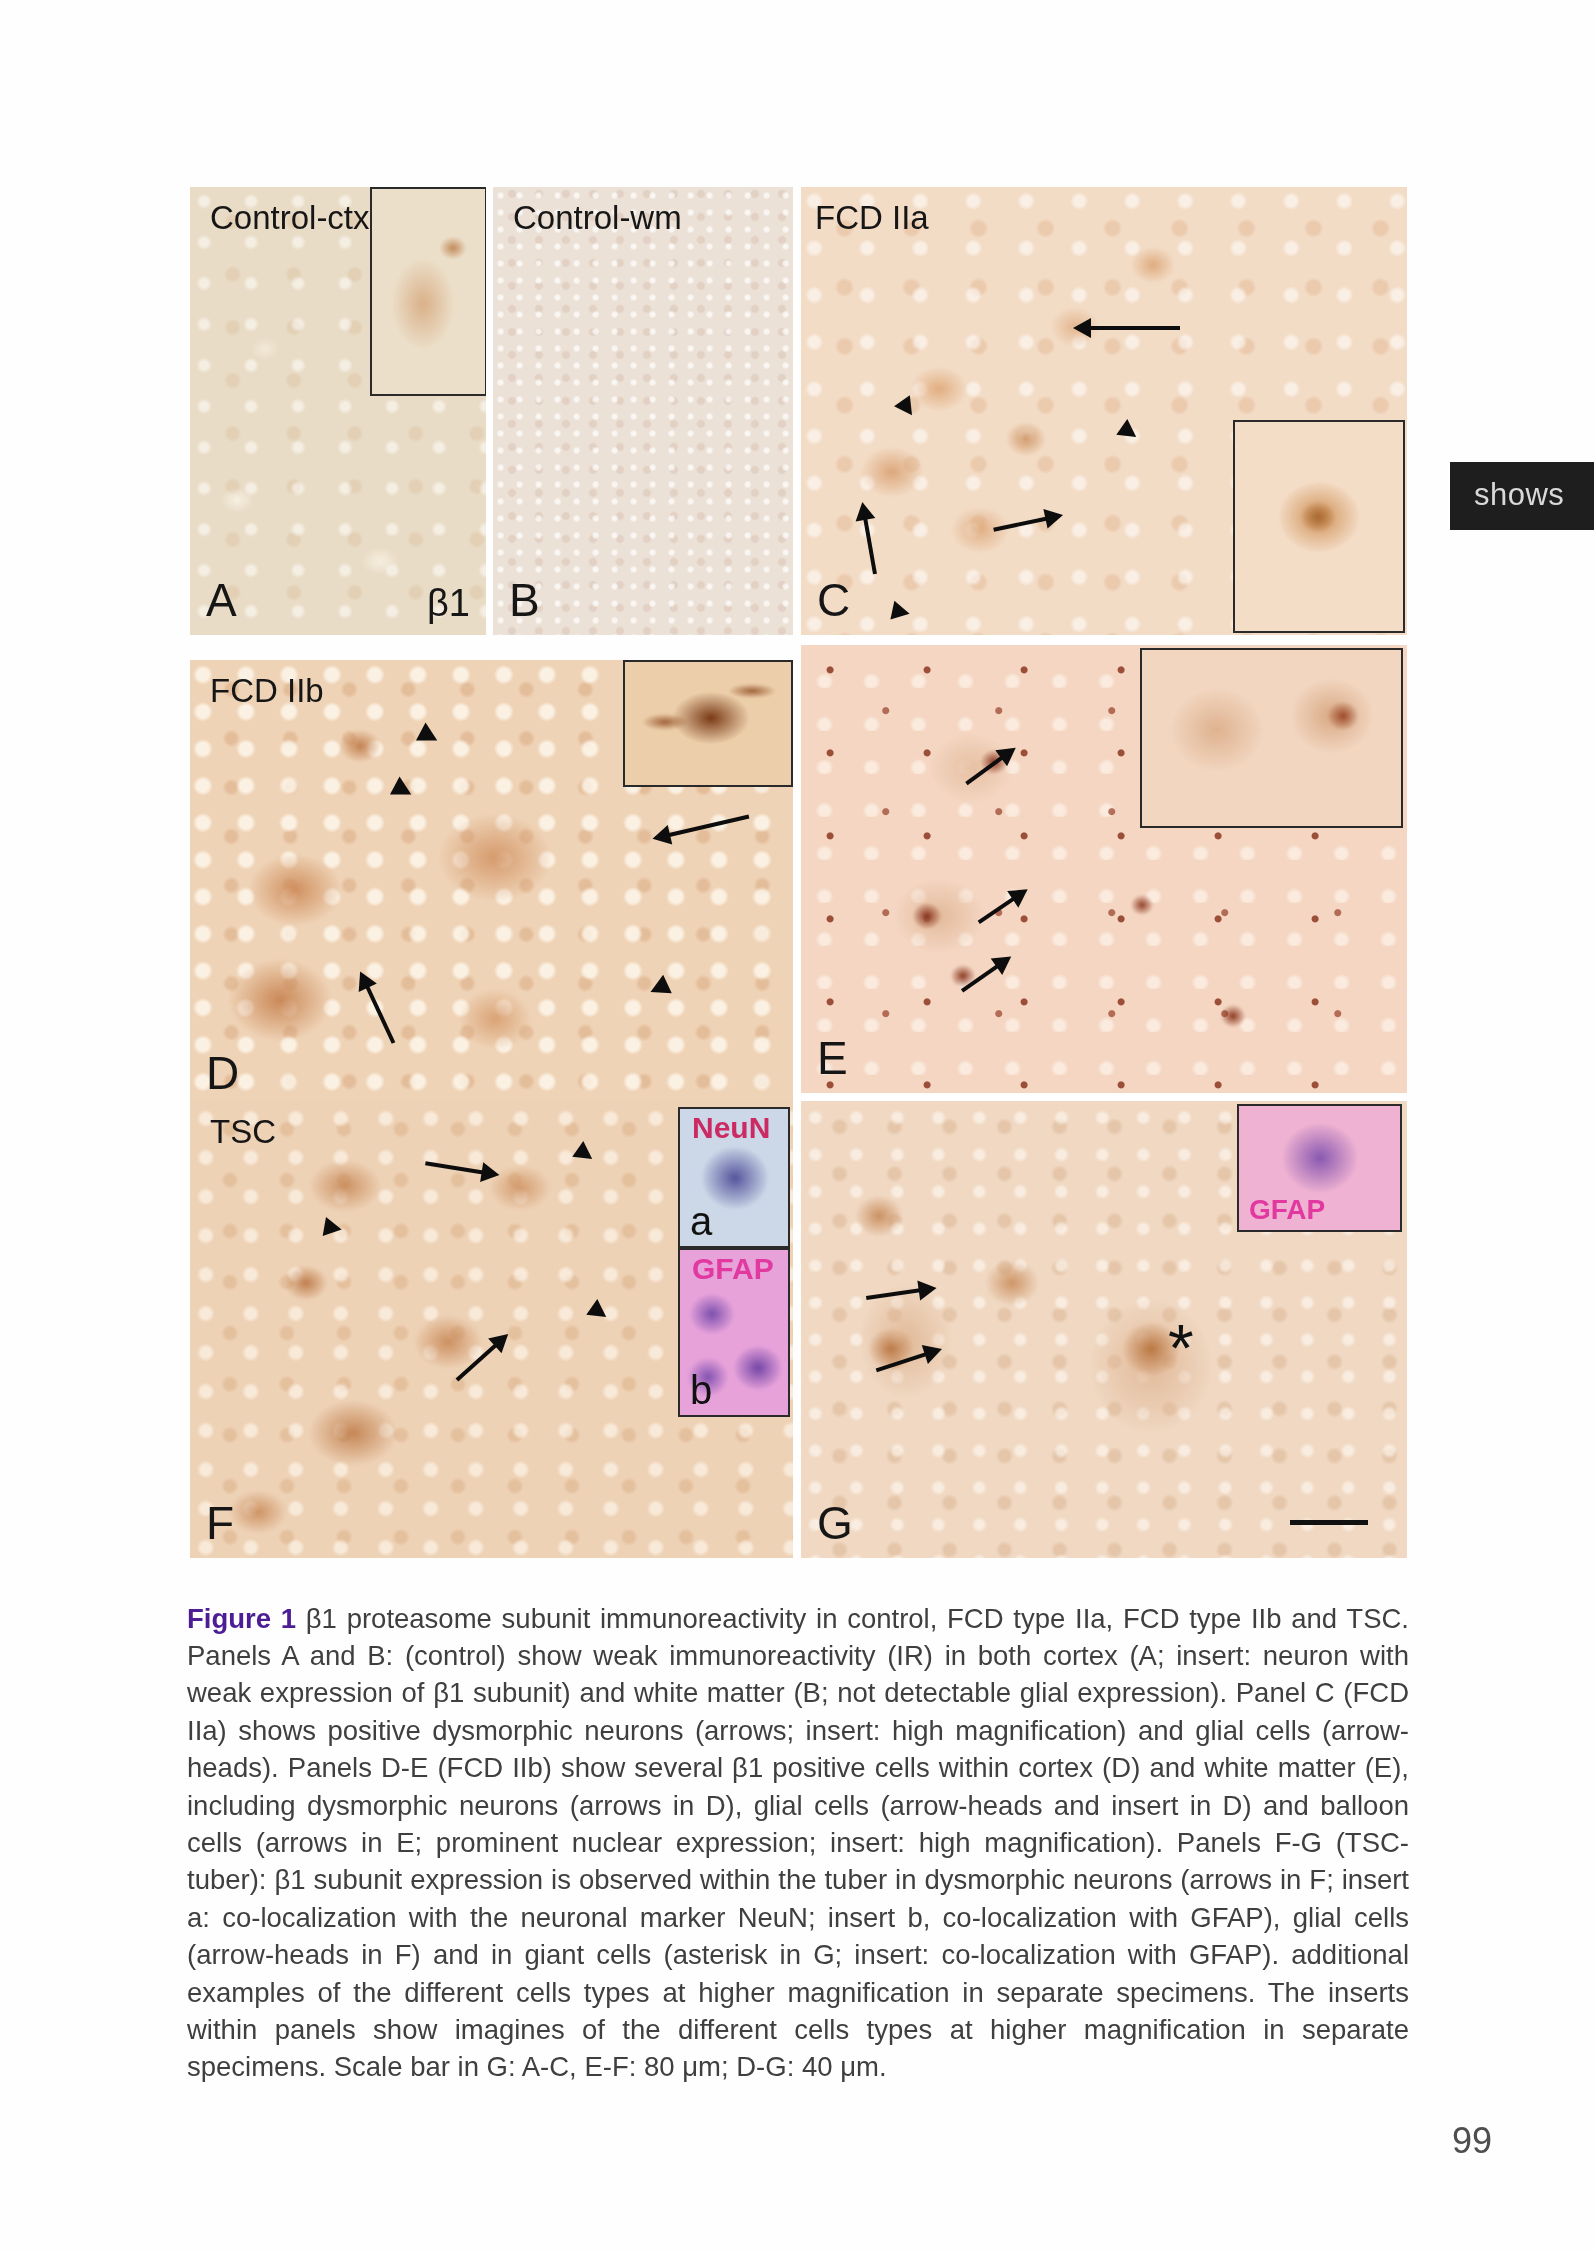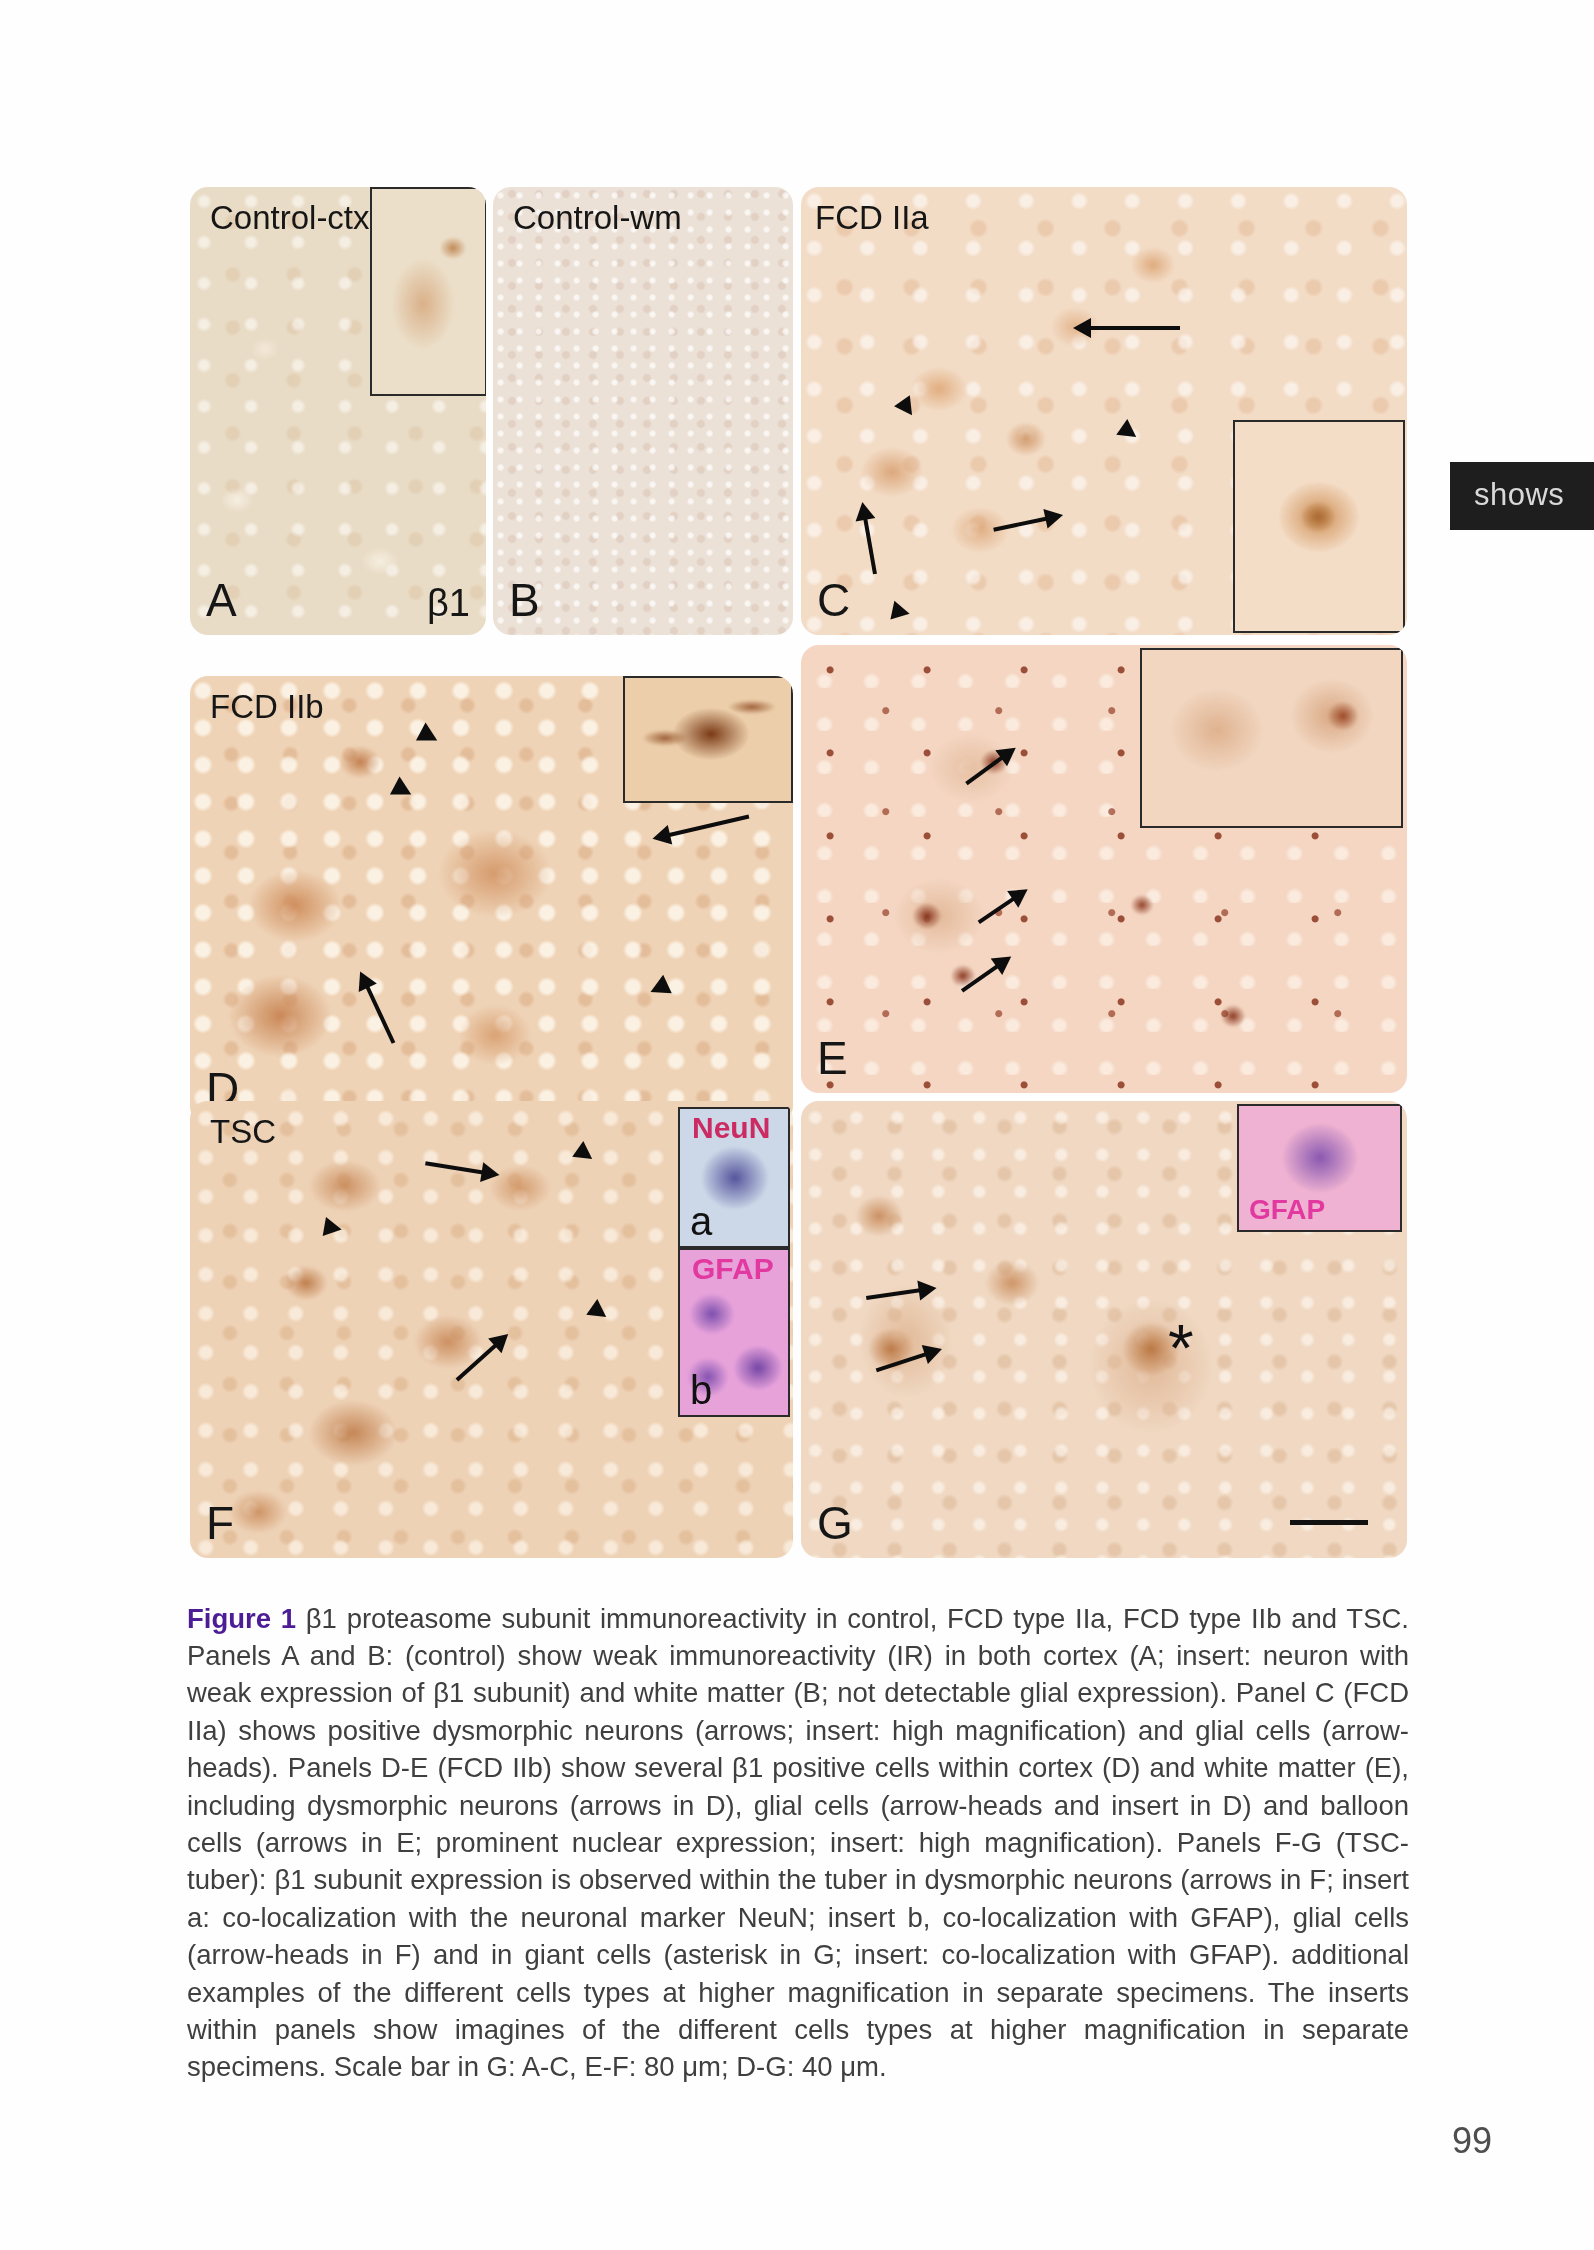--- a/index.html
+++ b/index.html
@@ -12,38 +12,38 @@
 
   
   .chapter-tab{position:absolute;left:1450px;top:462px;width:144px;height:68px;
     background:#1e1e1e;color:#d9d9d9;font-size:31px;line-height:66px;padding-left:24px;
     box-sizing:border-box;font-weight:400;letter-spacing:.5px;}
 
   
   .page-number{position:absolute;left:1452px;top:2120px;font-size:36px;color:#4e4e4e;}
 
   
-  .panel{position:absolute;overflow:hidden;border-radius:18px;}
+  .panel{position:absolute;overflow:hidden;}
   .panel .title{position:absolute;top:12px;left:20px;font-size:33px;color:#161616;font-weight:500;}
   .panel .letter{position:absolute;bottom:8px;left:16px;font-size:46px;color:#161616;font-weight:500;}
   .panel .stain{position:absolute;bottom:10px;right:16px;font-size:38px;color:#161616;font-weight:500;}
 
   .pA{left:190px;top:187px;width:296px;height:448px;background:#e9dcc6;
       background-image:radial-gradient(circle at 30% 35%,rgba(255,255,255,.5) 4px,transparent 8px),
                        radial-gradient(circle at 70% 65%,rgba(205,170,130,.25) 5px,transparent 9px);
       background-size:47px 41px,61px 53px;}
   .pB{left:493px;top:187px;width:300px;height:448px;background:#ece1d7;
       background-image:radial-gradient(circle at 40% 50%,rgba(255,255,255,.7) 2px,transparent 4px),
                        radial-gradient(circle at 70% 30%,rgba(190,150,125,.22) 3px,transparent 5px);
       background-size:19px 17px,27px 23px;}
   .pC{left:801px;top:187px;width:606px;height:448px;background:#f3dcc6;
       background-image:radial-gradient(circle at 25% 30%,rgba(255,255,255,.55) 5px,transparent 9px),
                        radial-gradient(circle at 65% 70%,rgba(215,160,115,.3) 6px,transparent 10px);
       background-size:53px 47px,67px 59px;}
-  .pD{left:190px;top:676px;width:603px;height:448px;background:#efd3b6;
+  .pD{left:190px;top:660px;width:603px;height:448px;background:#efd3b6;
       background-image:radial-gradient(circle at 30% 40%,rgba(255,251,242,.75) 6px,transparent 10px),
                        radial-gradient(circle at 70% 60%,rgba(200,140,90,.3) 5px,transparent 9px);
       background-size:43px 37px,59px 49px;}
   .pE{left:801px;top:645px;width:606px;height:448px;background:#f4d6c2;
       background-image:radial-gradient(circle at 30% 30%,rgba(140,55,32,.85) 3px,transparent 4px),
                        radial-gradient(circle at 75% 65%,rgba(150,62,38,.7) 3px,transparent 4px),
                        radial-gradient(circle at 50% 85%,rgba(255,248,240,.6) 5px,transparent 9px);
       background-size:97px 83px,113px 101px,47px 43px;}
   .pF{left:190px;top:1101px;width:603px;height:457px;background:#eed2b6;
       background-image:radial-gradient(circle at 35% 45%,rgba(255,249,240,.6) 5px,transparent 9px),

